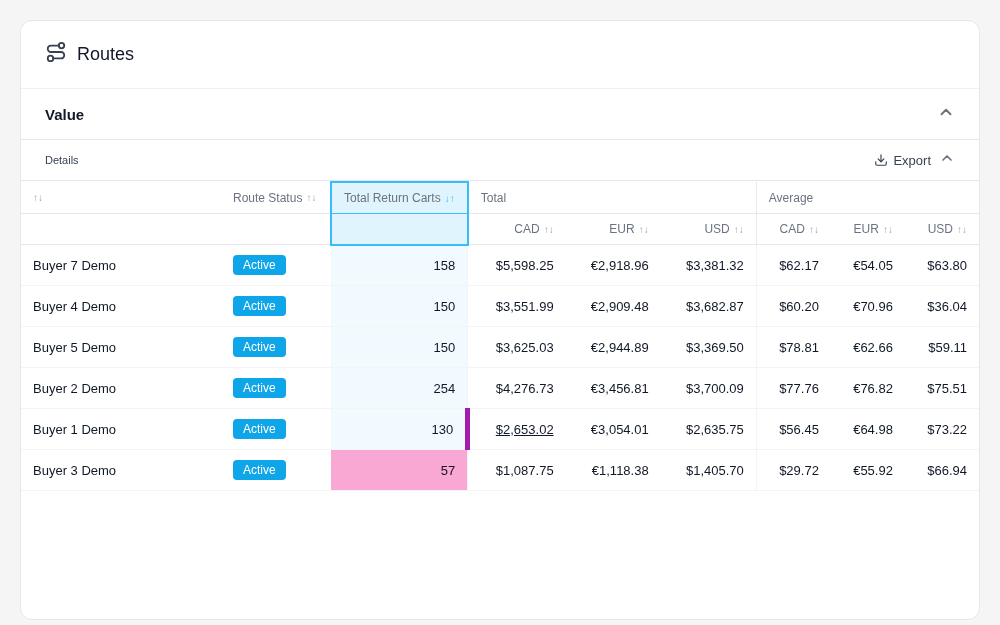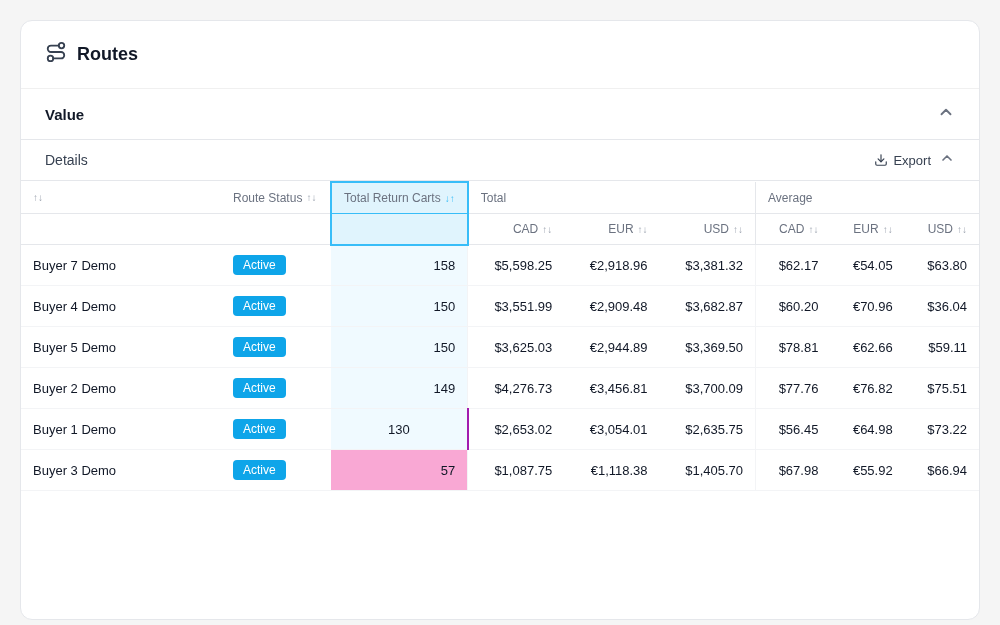--- a/index.html
+++ b/index.html
@@ -27,21 +27,21 @@
       display: flex;
       align-items: center;
       gap: 10px;
     }
     .header-icon {
       font-size: 20px;
       color: #374151;
     }
     .header-title {
       font-size: 18px;
-      font-weight: 700;
+      font-weight: 400;
       color: #111827;
     }
     .section-header {
       display: flex;
       align-items: center;
       justify-content: space-between;
       padding: 14px 24px;
       border-bottom: 1px solid #e5e7eb;
       background: #fff;
     }
@@ -58,21 +58,21 @@
       font-size: 16px;
     }
     .details-bar {
       display: flex;
       align-items: center;
       justify-content: space-between;
       padding: 10px 24px;
       border-bottom: 1px solid #e5e7eb;
     }
     .details-label {
-      font-size: 14px;
+      font-size: 11px;
       color: #374151;
       font-weight: 500;
     }
     .export-btn {
       display: flex;
       align-items: flex-start;
       gap: 5px;
       background: none;
       border: none;
       cursor: pointer;
@@ -295,50 +295,50 @@
     <td class="right">$3,369.50</td>
     <td class="right" style="border-left:1px solid #f3f4f6;">$78.81</td>
     <td class="right">€62.66</td>
     <td class="right">$59.11</td>
   </tr>
           <tr>
     <td style="color:#111827;font-weight:400;">Buyer 2 Demo</td>
     <td>
       <span class="badge-active">Active</span>
     </td>
-    <td class="right highlighted" style="background:#f0faff;">149</td>
+    <td class="right highlighted" style="background:#f0faff;">254</td>
     <td class="right" style="border-left:1px solid #f3f4f6;">$4,276.73</td>
     <td class="right">€3,456.81</td>
     <td class="right">$3,700.09</td>
     <td class="right" style="border-left:1px solid #f3f4f6;">$77.76</td>
     <td class="right">€76.82</td>
     <td class="right">$75.51</td>
   </tr>
           <tr>
     <td style="color:#111827;font-weight:400;">Buyer 1 Demo</td>
     <td>
       <span class="badge-active">Active</span>
     </td>
-    <td class="right highlighted" style="background:#f0faff;text-align:center;">130</td>
-    <td class="right" style="border-left:2px solid #a21caf;">$2,653.02</td>
+    <td class="right highlighted" style="background:#f0faff;">130</td>
+    <td class="right" style="border-left:5px solid #a21caf;text-decoration:underline;">$2,653.02</td>
     <td class="right">€3,054.01</td>
     <td class="right">$2,635.75</td>
     <td class="right" style="border-left:1px solid #f3f4f6;">$56.45</td>
     <td class="right">€64.98</td>
     <td class="right">$73.22</td>
   </tr>
           <tr>
     <td style="color:#111827;font-weight:400;">Buyer 3 Demo</td>
     <td>
       <span class="badge-active">Active</span>
     </td>
     <td class="right highlighted" style="background:#f9a8d4;">57</td>
     <td class="right" style="border-left:1px solid #f3f4f6;">$1,087.75</td>
     <td class="right">€1,118.38</td>
     <td class="right">$1,405.70</td>
-    <td class="right" style="border-left:1px solid #f3f4f6;">$67.98</td>
+    <td class="right" style="border-left:1px solid #f3f4f6;">$29.72</td>
     <td class="right">€55.92</td>
     <td class="right">$66.94</td>
   </tr>
         </tbody>
     </table>
   </div>
 </div>
 
 </body></html>

